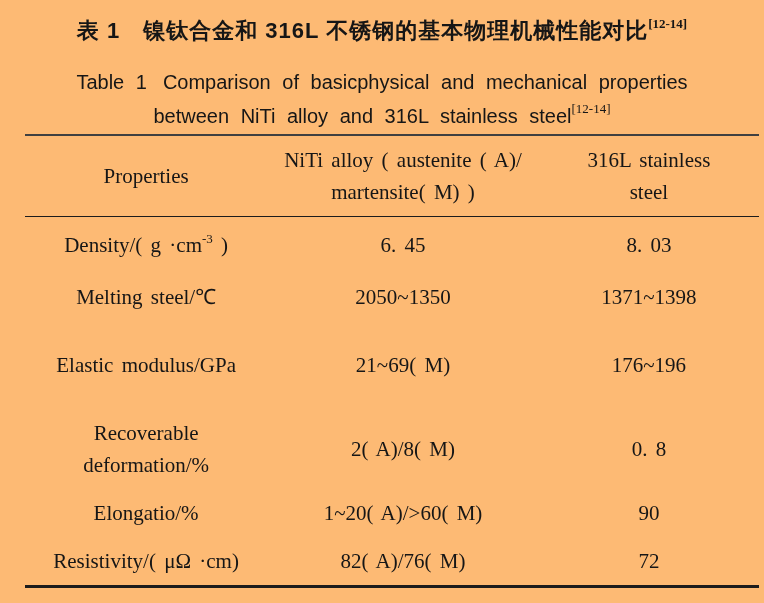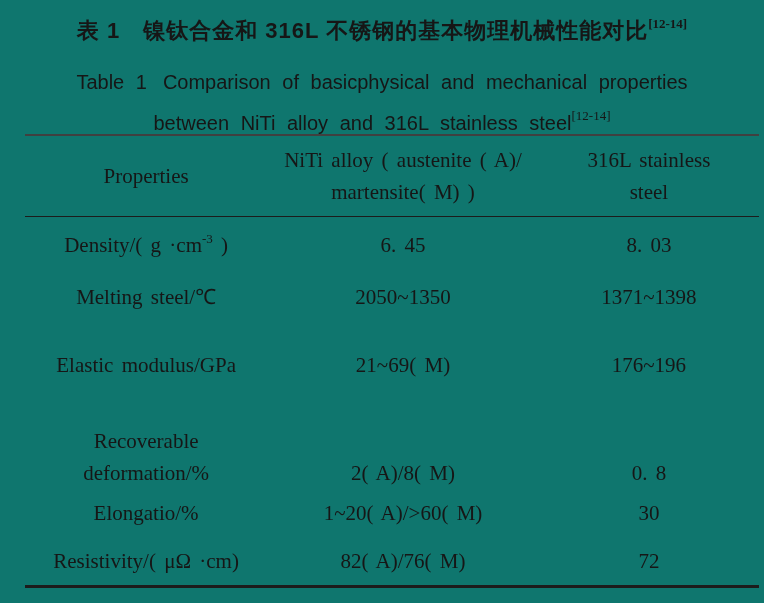--- a/index.html
+++ b/index.html
@@ -4,21 +4,21 @@
 <style>
   html, body {
     margin: 0;
     padding: 0;
     background: #ffffff;
   }
   .page {
     position: relative;
     width: 764px;
     height: 603px;
-    background: #0f766e;
+    background: #fdba74;
     color: #161616;
     overflow: hidden;
   }
 
   
   .caption-cn {
     padding-top: 11px;
     text-align: center;
     font-family: "Liberation Sans", "DejaVu Sans", sans-serif;
     font-weight: bold;
@@ -30,21 +30,21 @@
   .caption-en {
     text-align: center;
     font-family: "Liberation Sans", "DejaVu Sans", sans-serif;
     font-size: 20px;
     word-spacing: 6px;
     line-height: 26px;
     margin-top: 23px;
     white-space: nowrap;
   }
   .caption-en.l2 {
-    margin-top: 10px;
+    margin-top: 3px;
   }
   .en-label {
     margin-right: 16px;
   }
   sup.cite {
     font-family: "Liberation Serif", "DejaVu Serif", serif;
     font-size: 13px;
     word-spacing: 0;
     letter-spacing: 0;
     position: relative;
@@ -67,21 +67,21 @@
     display: flex;
     align-items: center;
   }
   .row.hdr {
     height: 80px;
     border-bottom: 1.5px solid #1c1c1c;
   }
   .row.h54 { height: 56px; }
   .row.h50 { height: 48px; }
   .row.h86 { height: 88px; }
-  .row.h80 { height: 80px; align-items: flex-end; }
+  .row.h80 { height: 80px; }
   .row.h48 { height: 48px; }
   .row.h49 { height: 48px; justify-content: space-between; }
 
   .c {
     display: flex;
     flex-direction: column;
     align-items: center;
     justify-content: center;
     text-align: center;
     line-height: 32px;
@@ -183,21 +183,21 @@
     </div>
 
     <div class="row h48">
       <div class="c c1">
         <span>Elongatio/%</span>
       </div>
       <div class="c c2">
         <span>1~20( A)/&gt;60( M)</span>
       </div>
       <div class="c c3">
-        <span>30</span>
+        <span>90</span>
       </div>
     </div>
 
     <div class="row h49">
       <div class="c c1">
         <span>Resistivity/( μΩ ·cm)</span>
       </div>
       <div class="c c2">
         <span>82( A)/76( M)</span>
       </div>

